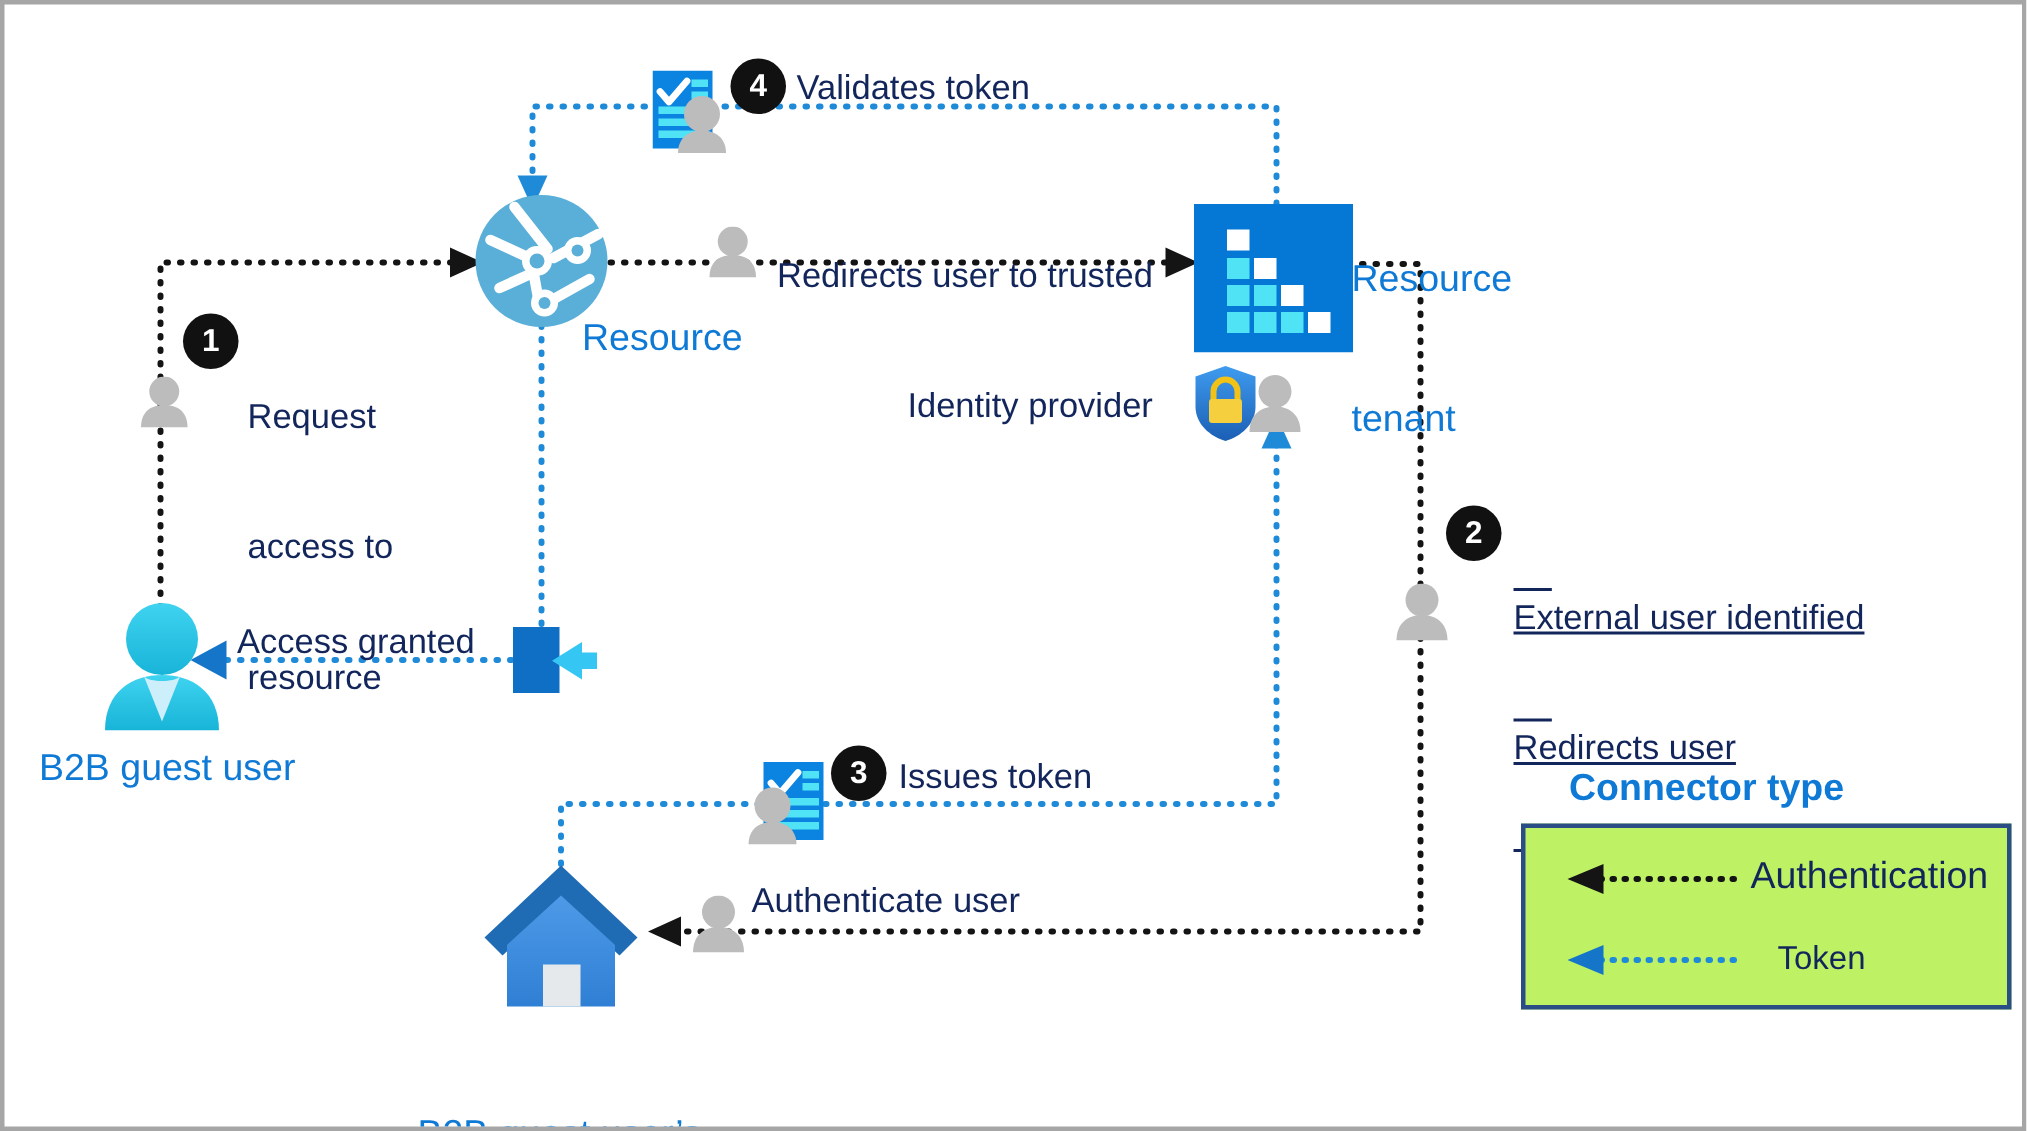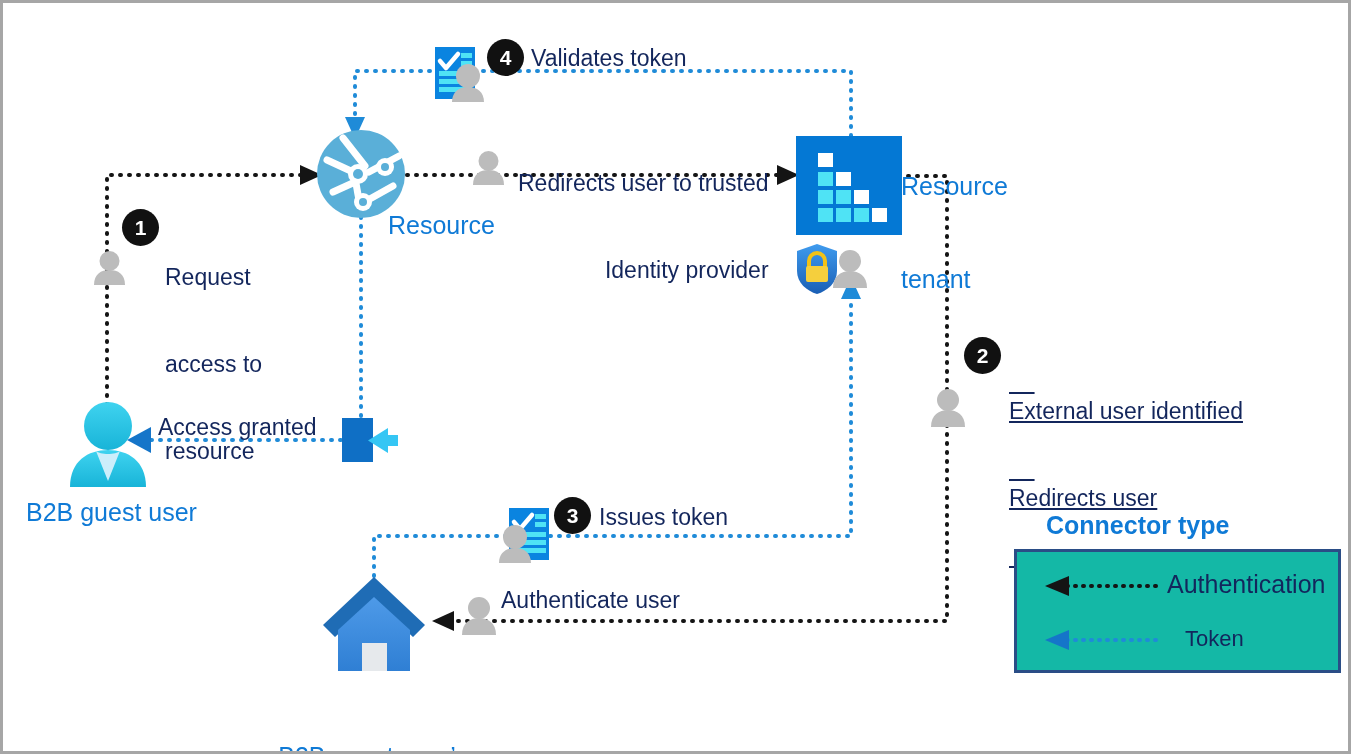--- a/index.html
+++ b/index.html
@@ -6,21 +6,21 @@
   body{font-family:"Liberation Sans",sans-serif;}
   #page{position:relative;width:1351px;height:754px;background:#ffffff;
         border:3px solid #a6a6a6;box-sizing:border-box;overflow:hidden;}
   .abs{position:absolute;}
   .lbl{color:#13265c;font-size:23px;line-height:29px;white-space:pre;}
   .blbl{color:#0f7ad6;font-size:25px;line-height:31px;white-space:pre;}
   .step{width:37px;height:37px;border-radius:50%;background:#111111;color:#ffffff;
         font-size:21px;font-weight:bold;display:flex;align-items:center;
         justify-content:center;}
   svg{display:block;}
-  .legendbox{border:3px solid #2a4d86;background:#14b8a6;box-sizing:border-box;}
+  .legendbox{border:3px solid #2a4d86;background:#bef264;box-sizing:border-box;}
 </style>
 </head>
 <body>
 
 <div id="page">
 
   <svg class="abs" style="left:0;top:0;" width="1351" height="754" viewBox="0 0 1351 754">
 
     <path d="M104,420 L104,172 L300,172" fill="none" stroke="#141414" stroke-width="4" stroke-dasharray="1 8" stroke-linecap="round"></path>
     <polygon points="297,162 319,172 297,182" fill="#141414"></polygon>

